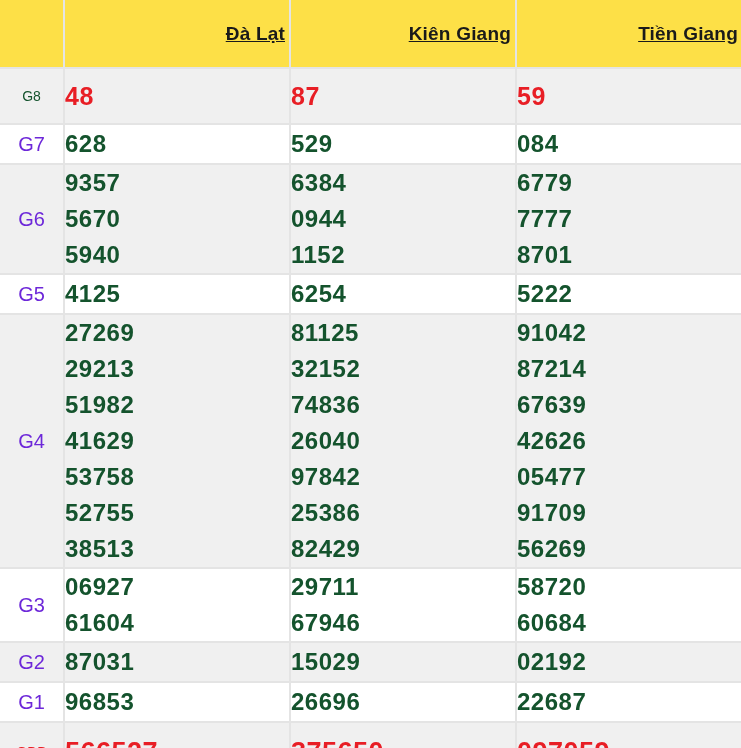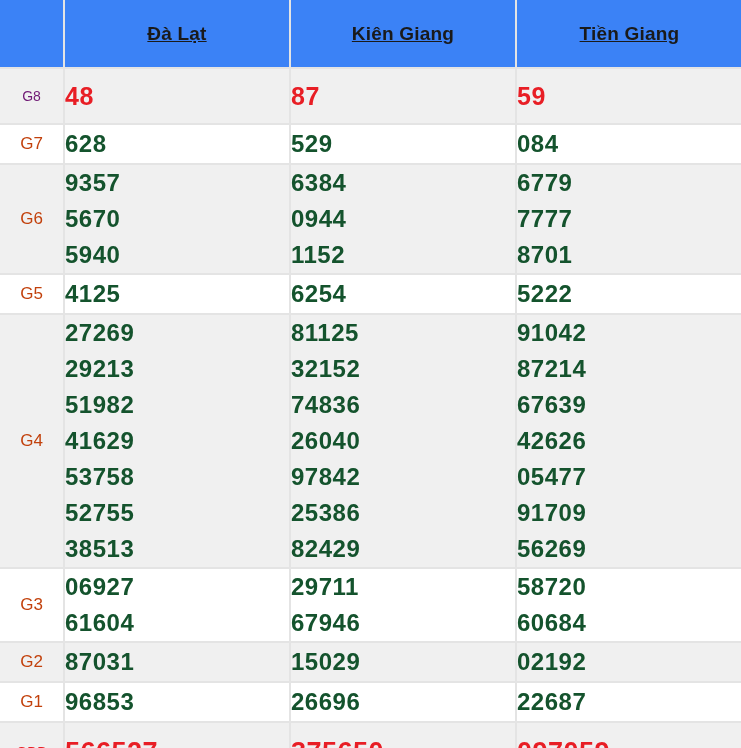--- a/index.html
+++ b/index.html
@@ -21,24 +21,24 @@
     border-collapse: collapse;
     table-layout: fixed;
   }
   
   col.c-label { width: 64px; }
   col.c-prov  { width: 226px; }
 
   thead th {
     height: 68px;
     vertical-align: middle;
-    text-align: center;
-    background: #3b82f6;
+    text-align: right;
+    background: #fde047;
     border-bottom: 2px solid #e4e4e4;
-    padding: 10px;
+    padding: 4px;
   }
   thead th.hdr-blank {
     border-right: 2px solid #e4e4e4;
   }
   thead th.hdr-prov {
     border-right: 2px solid #e4e4e4;
   }
   thead th.hdr-prov:last-child { border-right: none; margin-top: 18px; }
   .prov-name {
     font-size: 19px;
@@ -48,43 +48,43 @@
     letter-spacing: 0.2px;
   }
 
   tbody tr td {
     padding: 0;
     border-bottom: 2px solid #e4e4e4;
     vertical-align: middle;
   }
   td.label {
     text-align: center;
-    font-size: 17px;
-    color: #c2410c;
+    font-size: 20px;
+    color: #6d28d9;
     border-right: 2px solid #e4e4e4;
     background: inherit;
   }
   td.nums {
     text-align: left;
     border-right: 2px solid #e4e4e4;
   }
   td.nums:last-child { border-right: none; }
 
   tr.shade { background: #f0f0f0; }
   tr.plain { background: #ffffff; }
 
   .num {
     font-size: 24px;
     font-weight: bold;
     color: #14532d;
     line-height: 36px;
     letter-spacing: 0.5px;
   }
   
-  tr.g8 td.label { color: #701a75; font-size: 14px; }
+  tr.g8 td.label { color: #14532d; font-size: 14px; }
   tr.g8 .num { color: #e81e25; font-size: 25px; line-height: 45px; }
   tr.g8 td { height: 56px; }
 
   tr.gdb td.label { color: #e81e25; font-size: 14px; }
   tr.gdb .num { color: #e81e25; font-size: 27px; line-height: 48px; }
   tr.gdb td { height: 58px; border-bottom: none; }
 
   tr.r1 td { height: 40px; }
   tr.r3 td { height: 100px; }
   tr.r7 td { height: 245px; }

